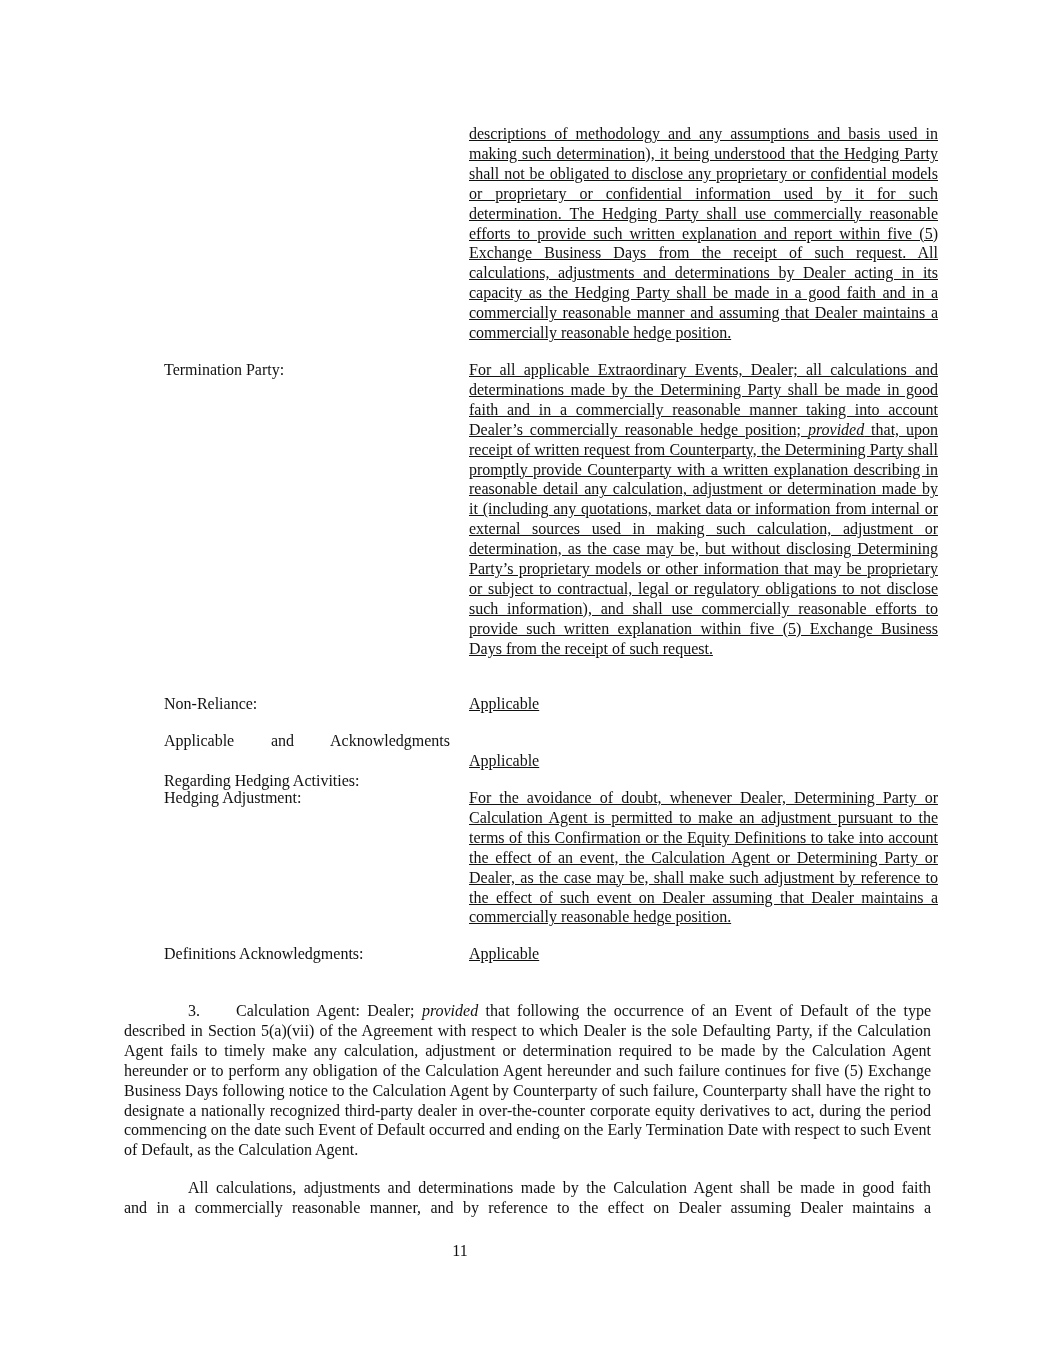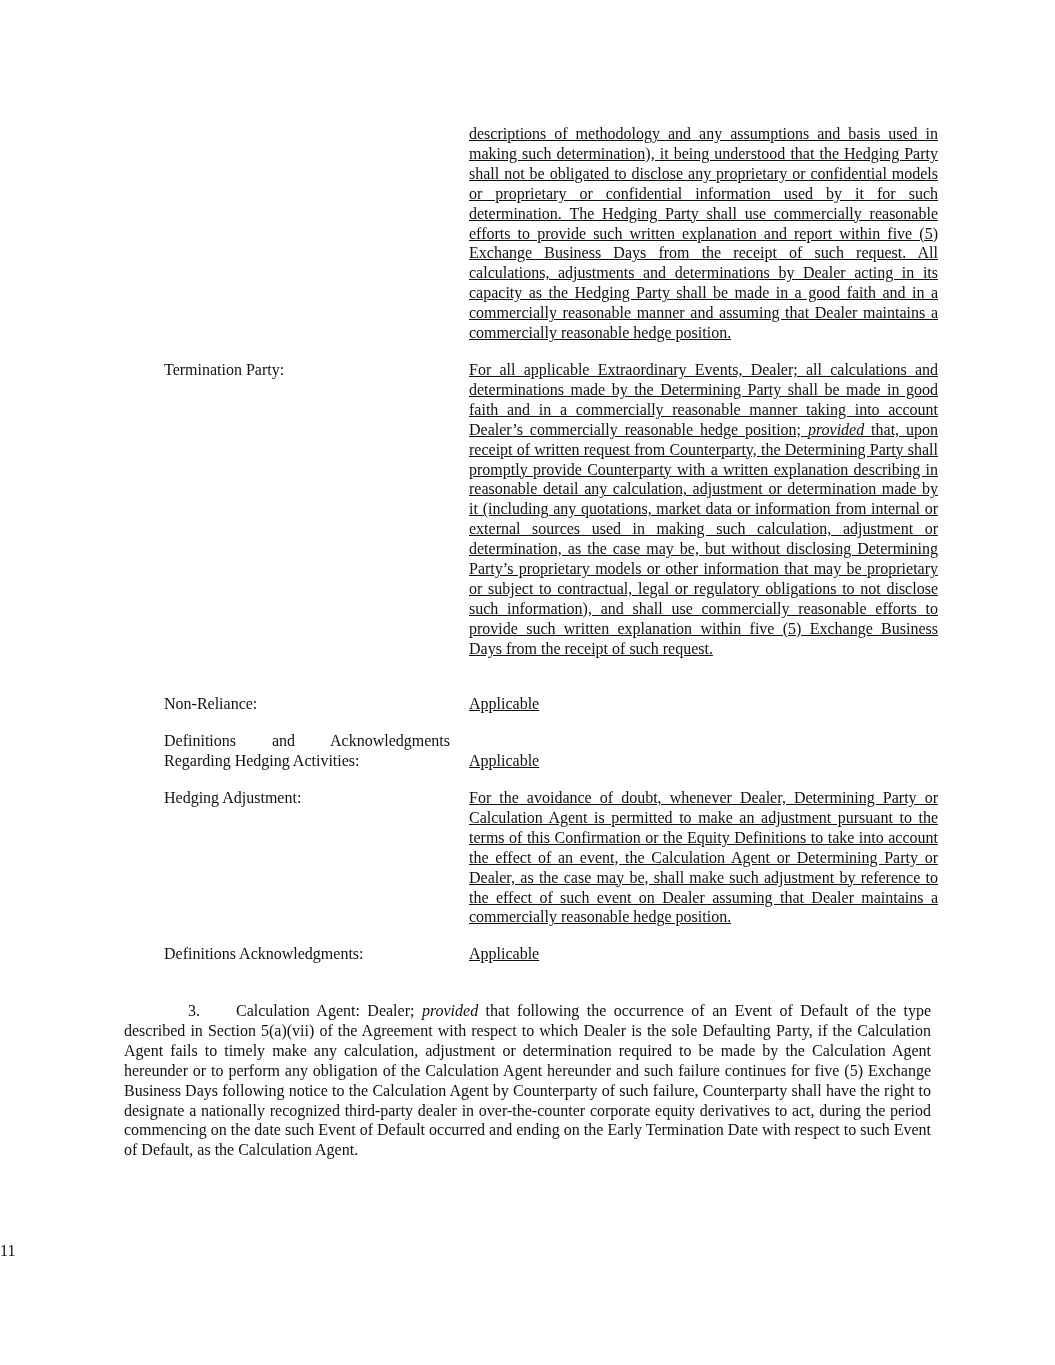--- a/index.html
+++ b/index.html
@@ -6,21 +6,21 @@
     body { width: 1055px; height: 1365px; position: relative; overflow: hidden;
            font-family: "Liberation Serif", "DejaVu Serif", serif; color: #111; font-size: 16px; }
     .page { position: absolute; left: 0; top: 0; width: 1055px; height: 1365px; }
     .term-row { position: absolute; left: 164px; width: 774px; }
     .term-label { position: absolute; left: 0; top: 0; width: 286px; line-height: 20px; text-align: justify; }
     .term-value { position: absolute; left: 305px; top: 0; width: 469px; line-height: 19.9px; text-align: justify; text-decoration: underline; }
     .para { position: absolute; left: 124px; width: 807px; line-height: 19.9px; text-align: justify; }
     .indent { display: inline-block; width: 64px; }
     .u { }
     .i { font-style: italic; }
-    .pagenum { position: absolute; top: 1241px; left: 0; width: 920px; line-height: 20px; }
+    .pagenum { position: absolute; top: 1241px; left: 0; width: 920px; text-align: center; line-height: 20px; }
     .line-justify { display: block; text-align: justify; text-align-last: justify; }
   </style>
 </head>
 <body>
 
 <div class="page">
 
   <div class="term-row" style="top:124px;">
     <div class="term-value">descriptions of methodology and any assumptions and basis used in making such determination), it being understood that the Hedging Party shall not be obligated to disclose any proprietary or confidential models or proprietary or confidential information used by it for such determination. The Hedging Party shall use commercially reasonable efforts to provide such written explanation and report within five (5) Exchange Business Days from the receipt of such request. All calculations, adjustments and determinations by Dealer acting in its capacity as the Hedging Party shall be made in a good faith and in a commercially reasonable manner and assuming that Dealer maintains a commercially reasonable hedge position.</div>
   </div>
@@ -30,34 +30,38 @@
     <div class="term-value"><span>For all applicable Extraordinary Events, Dealer; all calculations and determinations made by the Determining Party shall be made in good faith and in a commercially reasonable manner taking into account Dealer’s commercially reasonable hedge position; </span><span class="i">provided</span><span> that, upon receipt of written request from Counterparty, the Determining Party shall promptly provide Counterparty with a written explanation describing in reasonable detail any calculation, adjustment or determination made by it (including any quotations, market data or information from internal or external sources used in making such calculation, adjustment or determination, as the case may be, but without disclosing Determining Party’s proprietary models or other information that may be proprietary or subject to contractual, legal or regulatory obligations to not disclose such information), and shall use commercially reasonable efforts to provide such written explanation within five (5) Exchange Business Days from the receipt of such request.</span></div>
   </div>
 
   <div class="term-row" style="top:694px;">
     <div class="term-label">Non-Reliance:</div>
     <div class="term-value">Applicable</div>
   </div>
 
   <div class="term-row" style="top:731px;">
     <div class="term-label">
-      <span class="line-justify">Definitions and Acknowledgments</span>
-      <span style="display:block;">Regarding Hedging Activities:</span>
+      <span class="line-justify">Applicable and Acknowledgments</span>
+      <span style="display:block;margin-top:20px;">Regarding Hedging Activities:</span>
     </div>
     <div class="term-value" style="top:20px;">Applicable</div>
   </div>
 
   <div class="term-row" style="top:788px;">
     <div class="term-label">Hedging Adjustment:</div>
     <div class="term-value">For the avoidance of doubt, whenever Dealer, Determining Party or Calculation Agent is permitted to make an adjustment pursuant to the terms of this Confirmation or the Equity Definitions to take into account the effect of an event, the Calculation Agent or Determining Party or Dealer, as the case may be, shall make such adjustment by reference to the effect of such event on Dealer assuming that Dealer maintains a commercially reasonable hedge position.</div>
   </div>
 
   <div class="term-row" style="top:944px;">
     <div class="term-label">Definitions Acknowledgments:</div>
     <div class="term-value">Applicable</div>
   </div>
 
   <div class="para" style="top:1001px;"><span class="indent"></span><span style="display:inline-block; width:48px;">3.</span><span class="u">Calculation Agent</span><span>: Dealer; </span><span class="i">provided</span><span> that following the occurrence of an Event of Default of the type described in Section 5(a)(vii) of the Agreement with respect to which Dealer is the sole Defaulting Party, if the Calculation Agent fails to timely make any calculation, adjustment or determination required to be made by the Calculation Agent hereunder or to perform any obligation of the Calculation Agent hereunder and such failure continues for five (5) Exchange Business Days following notice to the Calculation Agent by Counterparty of such failure, Counterparty shall have the right to designate a nationally recognized third-party dealer in over-the-counter corporate equity derivatives to act, during the period commencing on the date such Event of Default occurred and ending on the Early Termination Date with respect to such Event of Default, as the Calculation Agent.</span></div>
 
+  <div class="para" style="top:1178px;">
+    <span class="line-justify" style="padding-left:64px;">All calculations, adjustments and determinations made by the Calculation Agent shall be made in good faith</span>
+    <span class="line-justify">and in a commercially reasonable manner, and by reference to the effect on Dealer assuming Dealer maintains a</span>
+  </div>
 
   <div class="pagenum">11</div>
 
 </div>
 
 </body></html>

